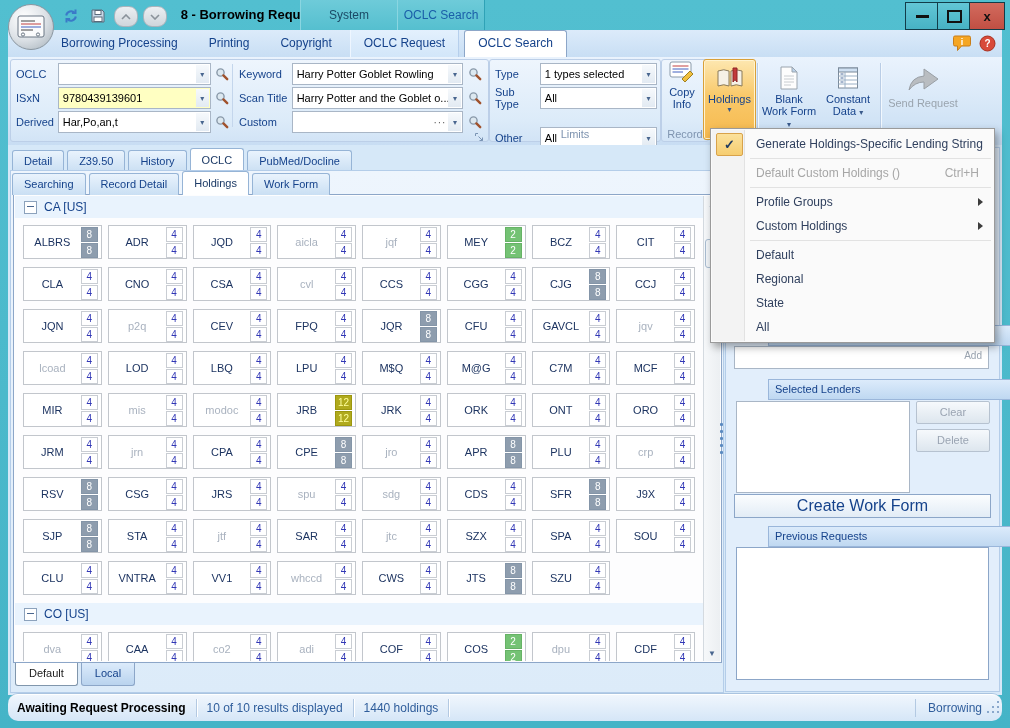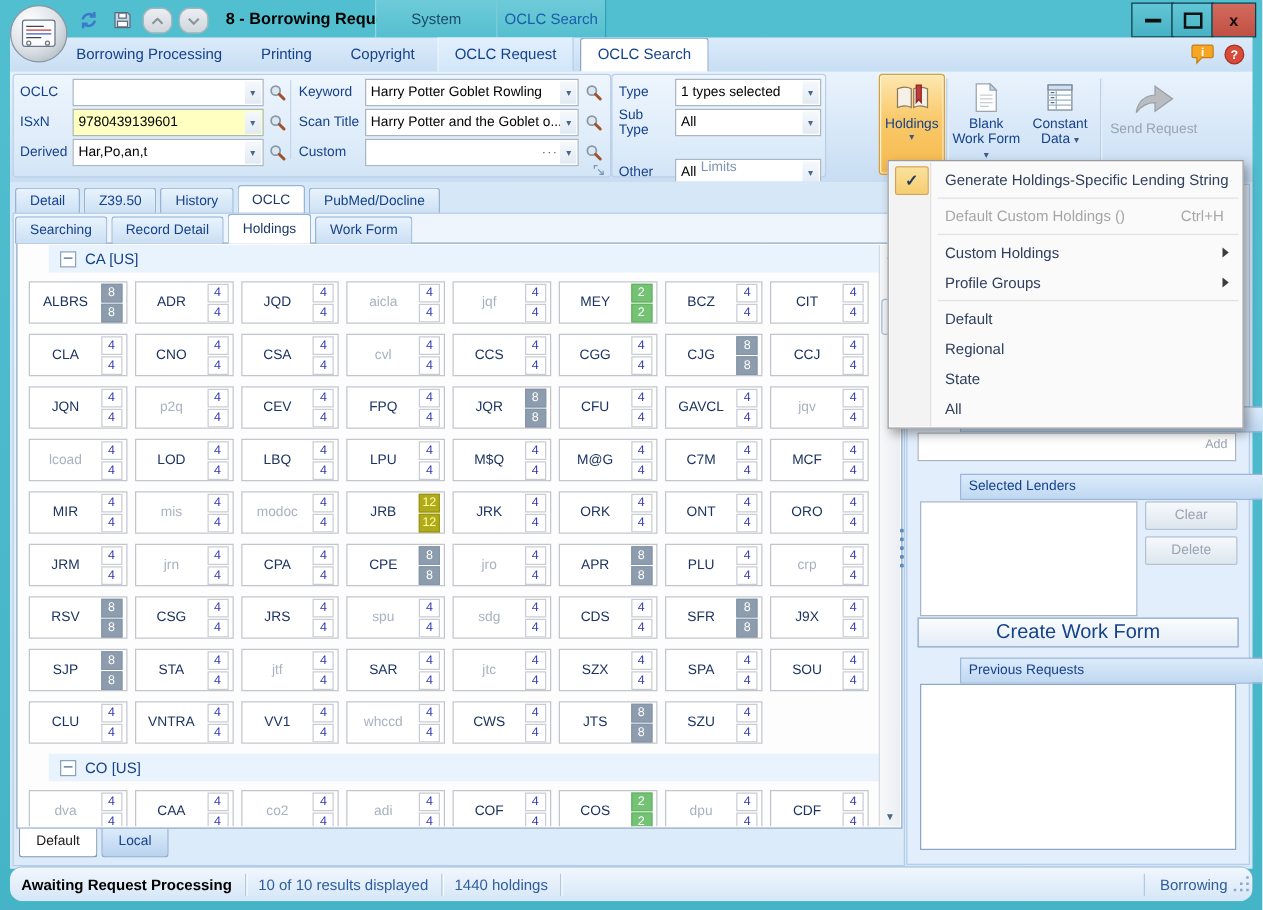--- a/index.html
+++ b/index.html
@@ -73,21 +73,21 @@
     color:#15428b;background:linear-gradient(#e9f3fd,#cadff3);border:1px solid #96b4d6;border-bottom:none;
     border-radius:3px 3px 0 0;vertical-align:bottom;}
   .ptab.active{background:#fff;color:#1c3a66;height:23px;line-height:22px;}
   #otabs{left:4px;top:3px;height:23px;}
   #itabs{left:4px;top:26px;height:22px;z-index:3;}
   #contentFrame{position:absolute;left:2px;top:25px;width:712px;height:521px;
     background:linear-gradient(#eef5fd,#dcebf9);border:1px solid #b4cde9;}
   #hpanel{position:absolute;left:2px;top:23px;width:707px;height:467px;background:#fdfdfe;border:1px solid #8ca6c8;}
   #gridWrap{position:absolute;left:1px;right:17px;top:1px;bottom:1px;overflow:hidden;}
   .secHead{height:22px;display:flex;align-items:center;gap:7px;padding-left:9px;background:#e9f3fd;
-    font-size:12px;color:#15428b;margin-left:24px;}
+    font-size:12px;color:#15428b;}
   .minusBox{position:relative;width:11px;height:11px;border:1px solid #8ca2bc;background:#fff;}
   .minusBox::after{content:"";position:absolute;left:2px;right:2px;top:4px;height:1px;background:#49668f;}
   .grid{display:grid;grid-template-columns:repeat(8,1fr);gap:8px 6px;padding:7px 9px 8px 8px;}
   .cell{height:32px;background:#fff;border:1px solid #c2c6cc;display:flex;align-items:center;}
   .code{flex:1;text-align:center;font-size:11px;color:#1d3461;overflow:hidden;}
   .cell.dim .code{color:#a9b2bf;}
   .badge{width:17px;margin-right:3px;display:flex;flex-direction:column;gap:1px;}
   .badge span{height:13px;line-height:13px;font-size:10px;text-align:center;color:#3137b5;
     background:#fff;border:1px solid #c9cdd3;}
   .badge.gray span{background:#8e9dae;color:#fff;border-color:#8495a8;}
@@ -348,20 +348,33 @@
           </div>
           <div class="frow" style="left: 5px; top: 52px; width: 162px; margin-top: 16px;">
             <span class="flabel" style="width: 52px;">Other</span>
             <div class="combo" style="width: 108px;">
               <span>All</span>
               <span class="arr">▾</span>
             </div>
           </div>
         </div>
       <div class="grpLabel">Limits</div>
+    </div>
+    <div id="grpRecord" class="rgroup">
+      <div id="btnCopyInfo">
+        <svg width="26" height="22" viewBox="0 0 26 22">
+          <rect x="1" y="2" width="21" height="15" rx="2" fill="#fff" stroke="#8a9aaa"></rect>
+          <line x1="3.5" y1="6" x2="19.5" y2="6" stroke="#c04040"></line>
+          <line x1="3.5" y1="9" x2="19.5" y2="9" stroke="#4060c0"></line>
+          <line x1="3.5" y1="12" x2="14" y2="12" stroke="#4060c0"></line>
+          <path d="M13 19 L21 11 L24 14 L16 22 Z" fill="#f0c040" stroke="#a08020"></path>
+        </svg>
+        <div style="margin-top:2px;line-height:12px;">Copy Info</div>
+      </div>
+      <div class="grpLabel">Record</div>
     </div>
 
     <div id="btnHoldings" class="bigBtn">
       <svg class="ic" width="28" height="23" viewBox="0 0 28 23">
         <path d="M2 4 Q8 1.5 13 4 L13 19 Q8 16.5 2 19 Z" fill="#f6f1e6" stroke="#8a7a5a"></path>
         <path d="M26 4 Q20 1.5 15 4 L15 19 Q20 16.5 26 19 Z" fill="#f6f1e6" stroke="#8a7a5a"></path>
         <path d="M17 1 h4 v14 l-2 -2.4 l-2 2.4 Z" fill="#c23a3a" stroke="#8f2525"></path>
       </svg>
       <div>Holdings</div>
       <div class="da">▾</div>
@@ -1030,21 +1043,21 @@
           <i style="left:4px;top:4px;"></i>
       </span>
     </span>
   </div>
 
   <div id="menu">
       <div class="mItem">Generate Holdings-Specific Lending String<span class="mCheck">✓</span></div>
       <div class="mSep"></div>
       <div class="mItem dis">Default Custom Holdings ()<span class="mShort">Ctrl+H</span></div>
       <div class="mSep"></div>
+      <div class="mItem">Profile Groups<span class="mArrow"></span></div>
       <div class="mItem">Custom Holdings<span class="mArrow"></span></div>
-      <div class="mItem">Profile Groups<span class="mArrow"></span></div>
       <div class="mSep"></div>
       <div class="mItem">Default</div>
       <div class="mItem">Regional</div>
       <div class="mItem">State</div>
       <div class="mItem">All</div>
     </div>
 </div>
 
 </body></html>

